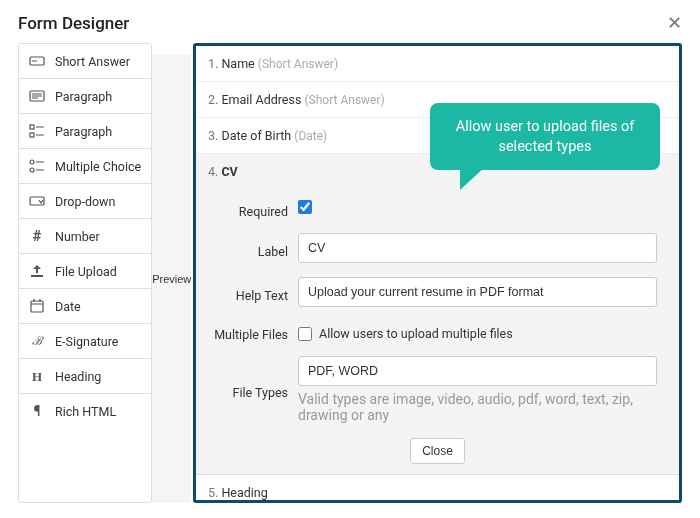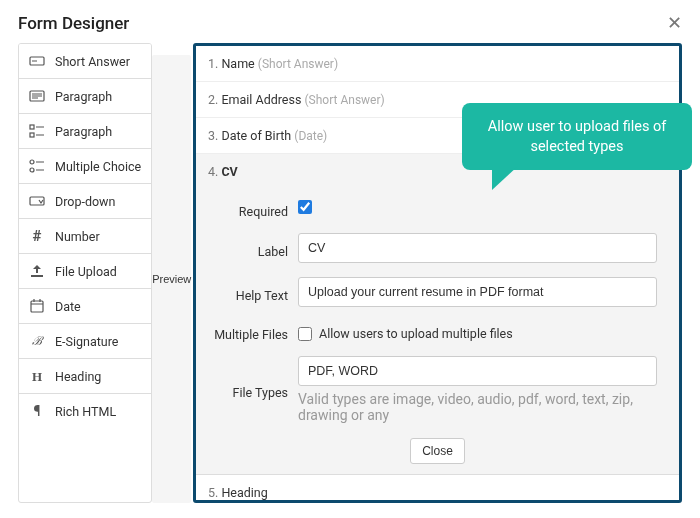--- a/index.html
+++ b/index.html
@@ -35,21 +35,21 @@
 .prop-control { flex: 1; padding-right: 10px; }
 .prop-control input[type=text] { width: 100%; padding: 7px 9px; border: 1px solid #ccc; border-radius: 3px; font-size: 12.5px; color: #333; background: #fff; }
 .prop-control input[type=checkbox] { width: 14px; height: 14px; accent-color: #1f7be0; }
 .prop-control .cb-row { display: flex; align-items: center; gap: 7px; padding-top: 4px; }
 .prop-control .cb-row input[type=checkbox] { accent-color: #999; }
 .prop-hint { font-size: 14px; color: #999; margin-top: 5px; }
 
 .close-btn-row { display: flex; justify-content: center; padding: 8px 0 10px 0; }
 .close-btn { background: #fff; border: 1px solid #ccc; border-radius: 3px; padding: 5px 11px; font-size: 12px; cursor: pointer; color: #333; }
 
-.callout { position: absolute; top: 103px; left: 430px; width: 230px; background: #1cb8a3; color: #fff; border-radius: 8px; padding: 14px 17px; font-size: 14.5px; line-height: 1.35; z-index: 10; text-align: center; margin-left: 32px; }
+.callout { position: absolute; top: 103px; left: 430px; width: 230px; background: #1cb8a3; color: #fff; border-radius: 8px; padding: 14px 17px; font-size: 14.5px; line-height: 1.35; z-index: 10; text-align: center; }
 .callout::after { content: ""; position: absolute; left: 30px; bottom: -20px; width: 0; height: 0; border-right: 26px solid transparent; border-top: 24px solid #1cb8a3; }
 
 .serif { font-family: Georgia, serif; font-style: italic; }
 .hfont { font-family: Georgia, "Times New Roman", serif; font-weight: bold; }
 </style>
 </head>
 <body>
 
 <div class="header">
   <h1>Form Designer</h1>

